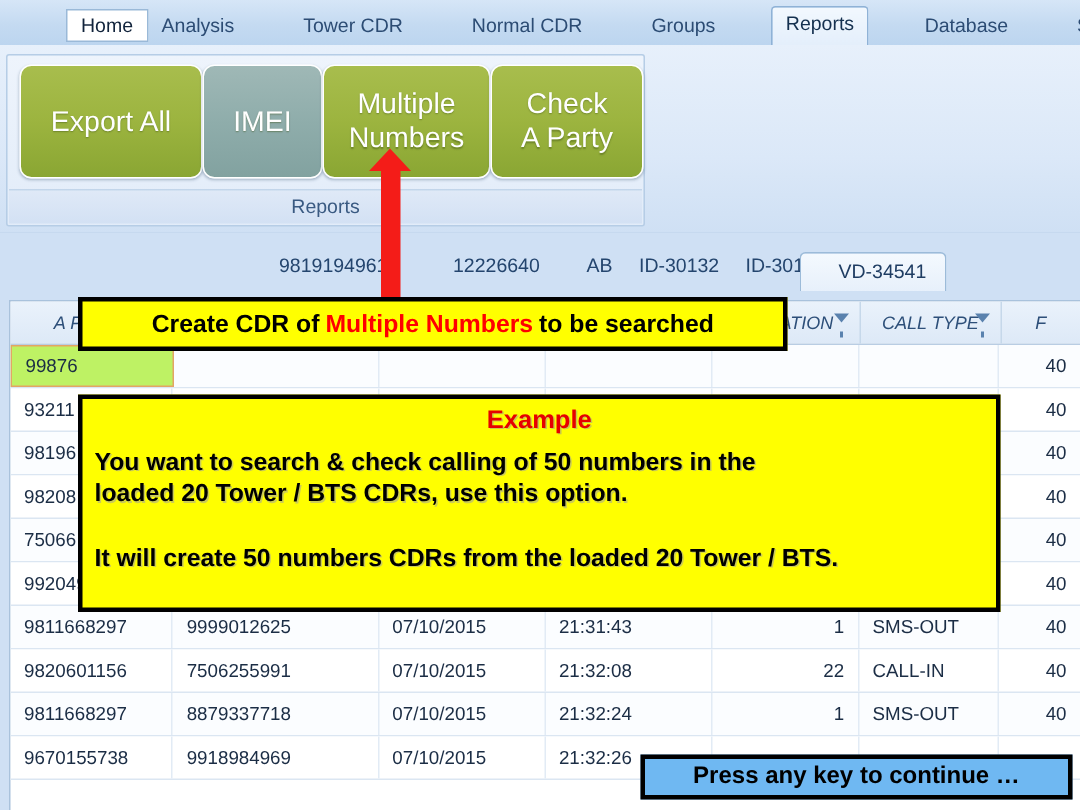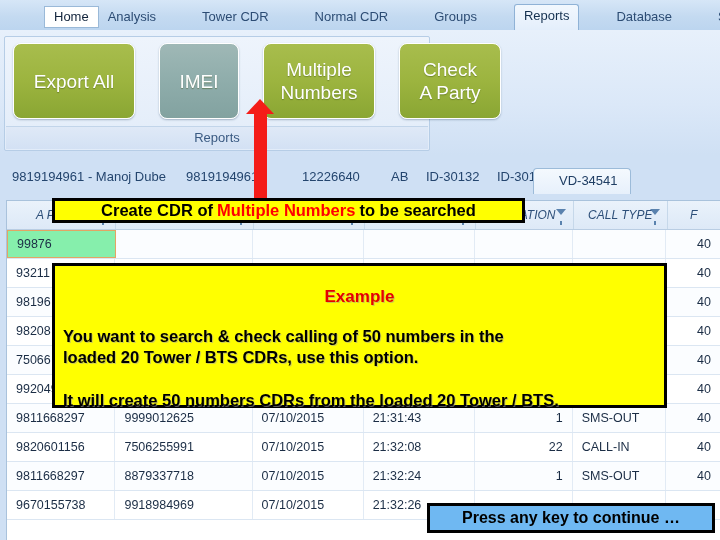--- a/index.html
+++ b/index.html
@@ -66,21 +66,21 @@
     left: 4px; top: 6px;
     width: 424px; height: 113px;
     border: 1px solid #b6cde6;
     border-radius: 2px;
     background: linear-gradient(to bottom, #eef4fc 0%, #e2ecf9 100%);
   }
   .btn-row {
     position: absolute;
     left: 8px; top: 6px;
     display: flex;
-    gap: 24px;
+    gap: 0;
   }
   .rbtn {
     border-radius: 8px;
     border: 1px solid #ffffff;
     box-shadow: 0 1px 2px rgba(40,70,100,.35);
     color: #ffffff;
     font-size: 19px;
     display: flex;
     flex-direction: column;
     align-items: center;
@@ -190,21 +190,21 @@
     background: #5a82ae;
   }
   .grid-row {
     display: flex;
     height: 28px;
     border-bottom: 1px solid #dbe6f2;
     background: #fbfdff;
   }
   .grid-row.alt { background: #ffffff; }
   .grid-row.sel .gc:first-child {
-    background: #86efac;
+    background: #bef264;
     border: 1px solid #e3a564;
     box-sizing: border-box;
   }
   .gc {
     display: flex;
     align-items: center;
     font-size: 12.5px;
     color: #1b2d45;
     padding: 0 9px;
     border-right: 1px solid #e2ebf5;
@@ -237,21 +237,21 @@
     width: 0; height: 0;
     border-left: 14px solid transparent;
     border-right: 14px solid transparent;
     border-bottom: 15px solid #f41c18;
   }
 
   
   .callout-top {
     position: absolute;
     left: 52px; top: 198px;
-    width: 473px; height: 25px;
+    width: 473px; height: 36px;
     background: #ffff00;
     border: 3px solid #000000;
     display: flex;
     align-items: center;
     justify-content: center;
     font-size: 16.5px;
     font-weight: bold;
     color: #000000;
     box-sizing: border-box;
     z-index: 50;
@@ -260,32 +260,32 @@
   .callout-top .hl { color: #ff0000; padding: 0 4px; }
 
   .callout-example {
     position: absolute;
     left: 52px; top: 263px;
     width: 615px; height: 145px;
     background: #ffff00;
     border: 3px solid #000000;
     box-sizing: border-box;
     z-index: 50;
-    padding: 20px 8px 0 8px;
+    padding: 3px 8px 0 8px;
   }
   .ex-title {
     text-align: center;
     color: #e60000;
     font-size: 17px;
     font-weight: bold;
     line-height: 22px;
     text-shadow: 1px 1px 0 rgba(150,150,150,.5);
   }
   .ex-p {
-    margin-top: 18px;
+    margin-top: 7px;
     font-size: 16.5px;
     font-weight: bold;
     color: #000000;
     line-height: 21px;
     text-shadow: 1px 1px 0 rgba(160,160,160,.55);
   }
   .ex-p2 { margin-top: 22px; }
 
   .press-key {
     position: absolute;
@@ -339,21 +339,20 @@
           <div>Check</div>
           <div>A Party</div>
         </div>
       </div>
     <div class="group-label">Reports</div>
   </div>
 </div>
 
 <div class="record-strip">
   <div class="record-line">
-    <span class="rl-a">9819194961 - Manoj Dube</span>
     <span class="rl-b">9819194961</span>
     <span class="rl-c">12226640</span>
     <span class="rl-d">AB</span>
     <span class="rl-e">ID-30132</span>
     <span class="rl-f">ID-30134</span>
     <span class="rl-g">BL</span>
   </div>
 </div>
 <div class="vd-tab">VD-34541</div>
 

